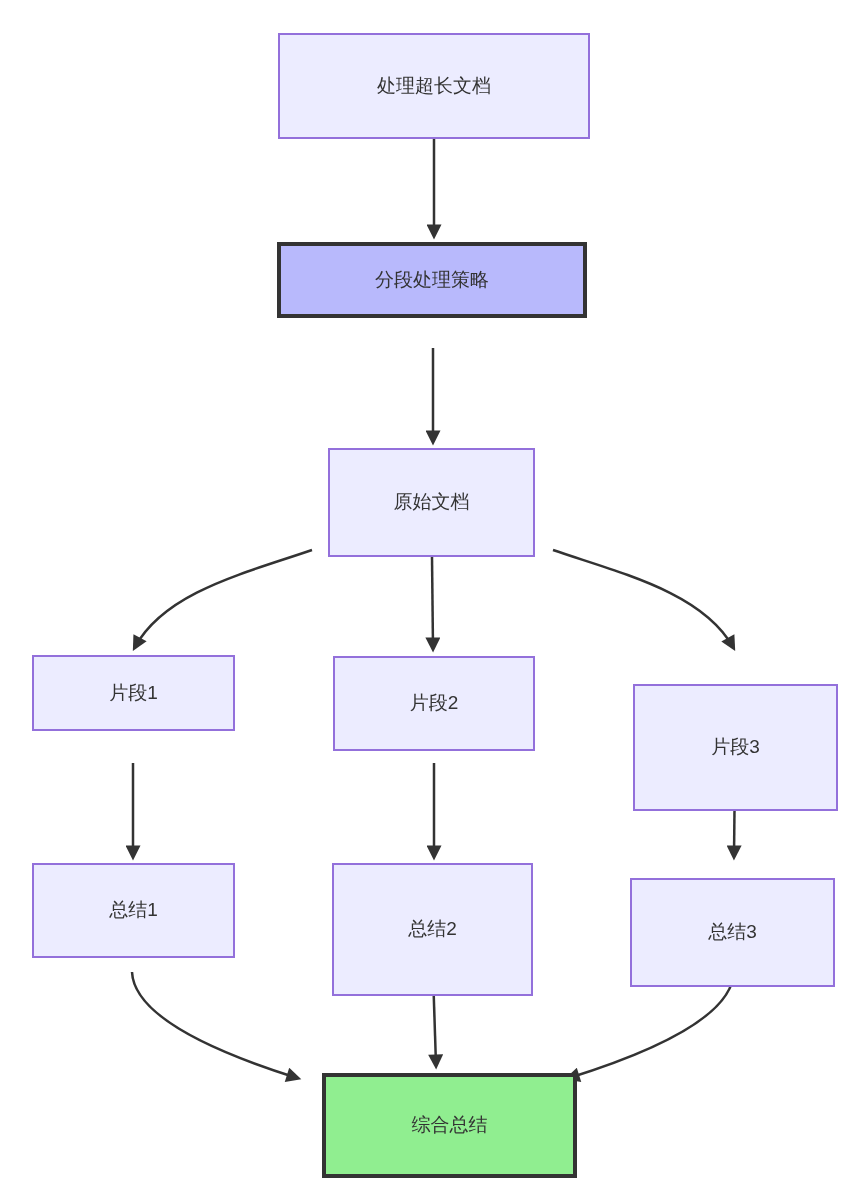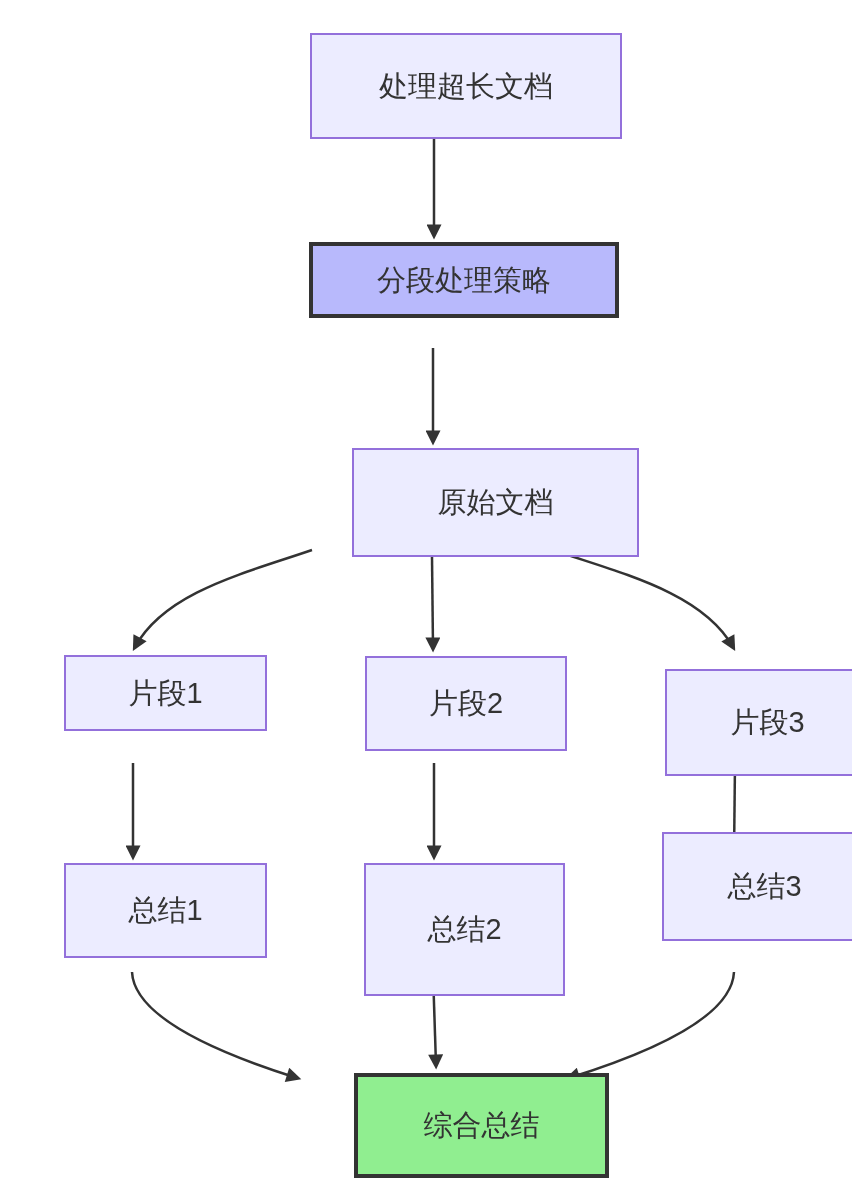--- a/index.html
+++ b/index.html
@@ -29,25 +29,24 @@
   }
   .node {
     position: absolute;
     box-sizing: border-box;
     display: flex;
     align-items: center;
     justify-content: center;
     background: var(--node-fill, #ECECFF);
     border: 2px solid var(--node-border, #9370DB);
     color: var(--text-color, #333333);
-    font-size: 29px;
+    font-size: 19px;
     line-height: 1.2;
     text-align: center;
     white-space: nowrap;
-    margin-left: 32px;
   }
   .node.highlight {
     background: var(--highlight-fill, #b8b9fc);
     border: 4px solid var(--highlight-border, #333333);
   }
   .node.result {
     background: var(--result-fill, #90EE90);
     border: 4px solid var(--result-border, #333333);
   }
 </style>
@@ -76,45 +75,45 @@
   </svg>
 
   <div class="node" style="left:278px; top:33px;  width:312px; height:106px">
     <span>处理超长文档</span>
   </div>
 
   <div class="node highlight" style="left:277px; top:242px; width:310px; height:76px">
     <span>分段处理策略</span>
   </div>
 
-  <div class="node" style="left:320px; top:448px; width:287px; height:109px">
+  <div class="node" style="left:328px; top:448px; width:207px; height:109px">
     <span>原始文档</span>
   </div>
 
   <div class="node" style="left:32px;  top:655px; width:203px; height:76px">
     <span>片段1</span>
   </div>
 
   <div class="node" style="left:333px; top:656px; width:202px; height:95px">
     <span>片段2</span>
   </div>
 
-  <div class="node" style="left:633px; top:669px; width:205px; height:107px">
+  <div class="node" style="left:633px; top:684px; width:205px; height:127px">
     <span>片段3</span>
   </div>
 
   <div class="node" style="left:32px;  top:863px; width:203px; height:95px">
     <span>总结1</span>
   </div>
 
   <div class="node" style="left:332px; top:863px; width:201px; height:133px">
     <span>总结2</span>
   </div>
 
-  <div class="node" style="left:630px; top:832px; width:205px; height:109px">
+  <div class="node" style="left:630px; top:878px; width:205px; height:109px">
     <span>总结3</span>
   </div>
 
   <div class="node result" style="left:322px; top:1073px; width:255px; height:105px">
     <span>综合总结</span>
   </div>
 
 </div>
 
 </body></html>

